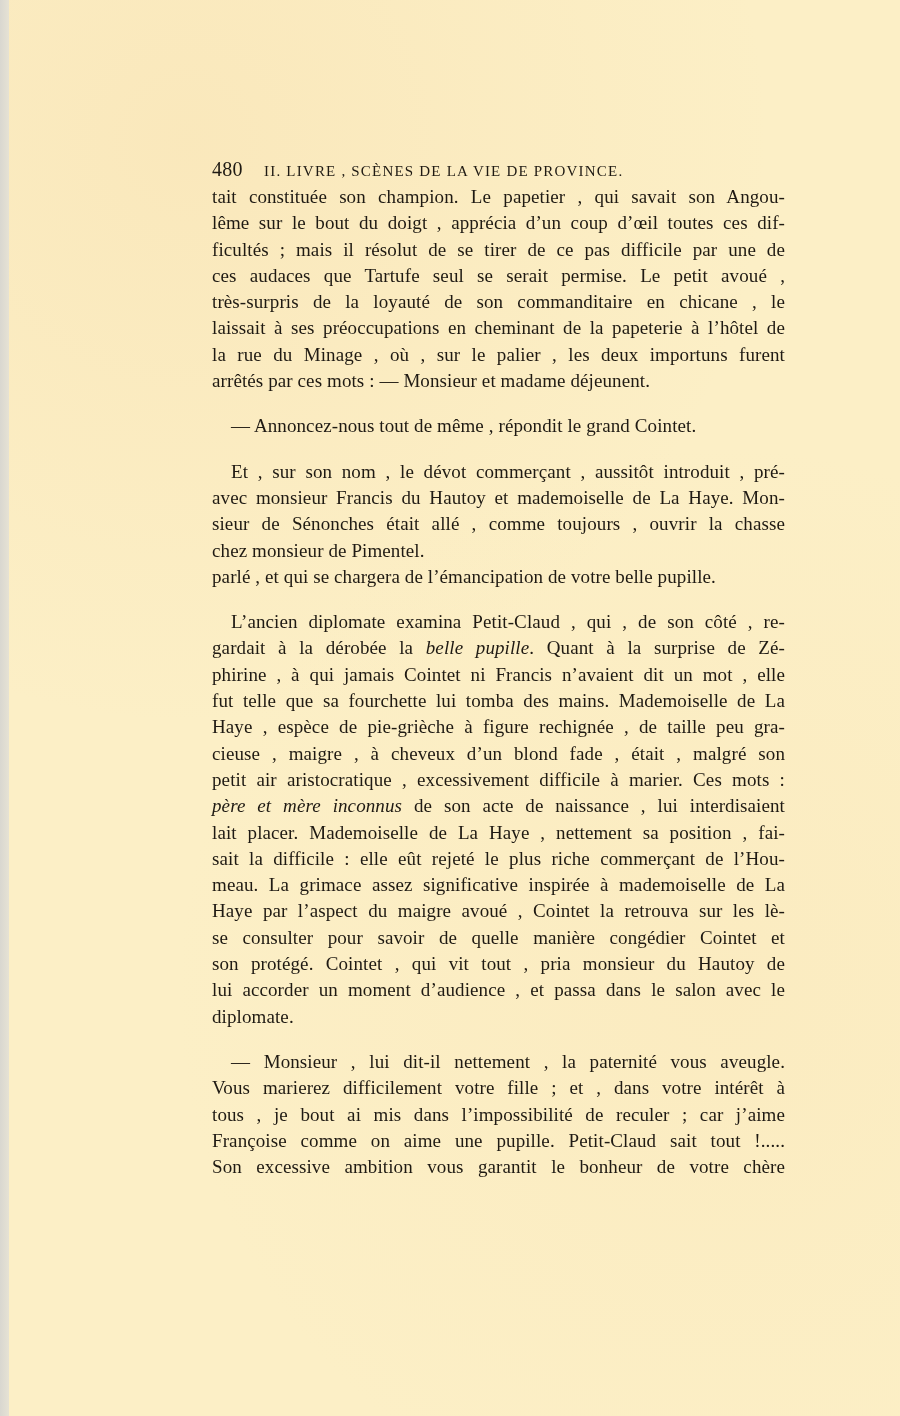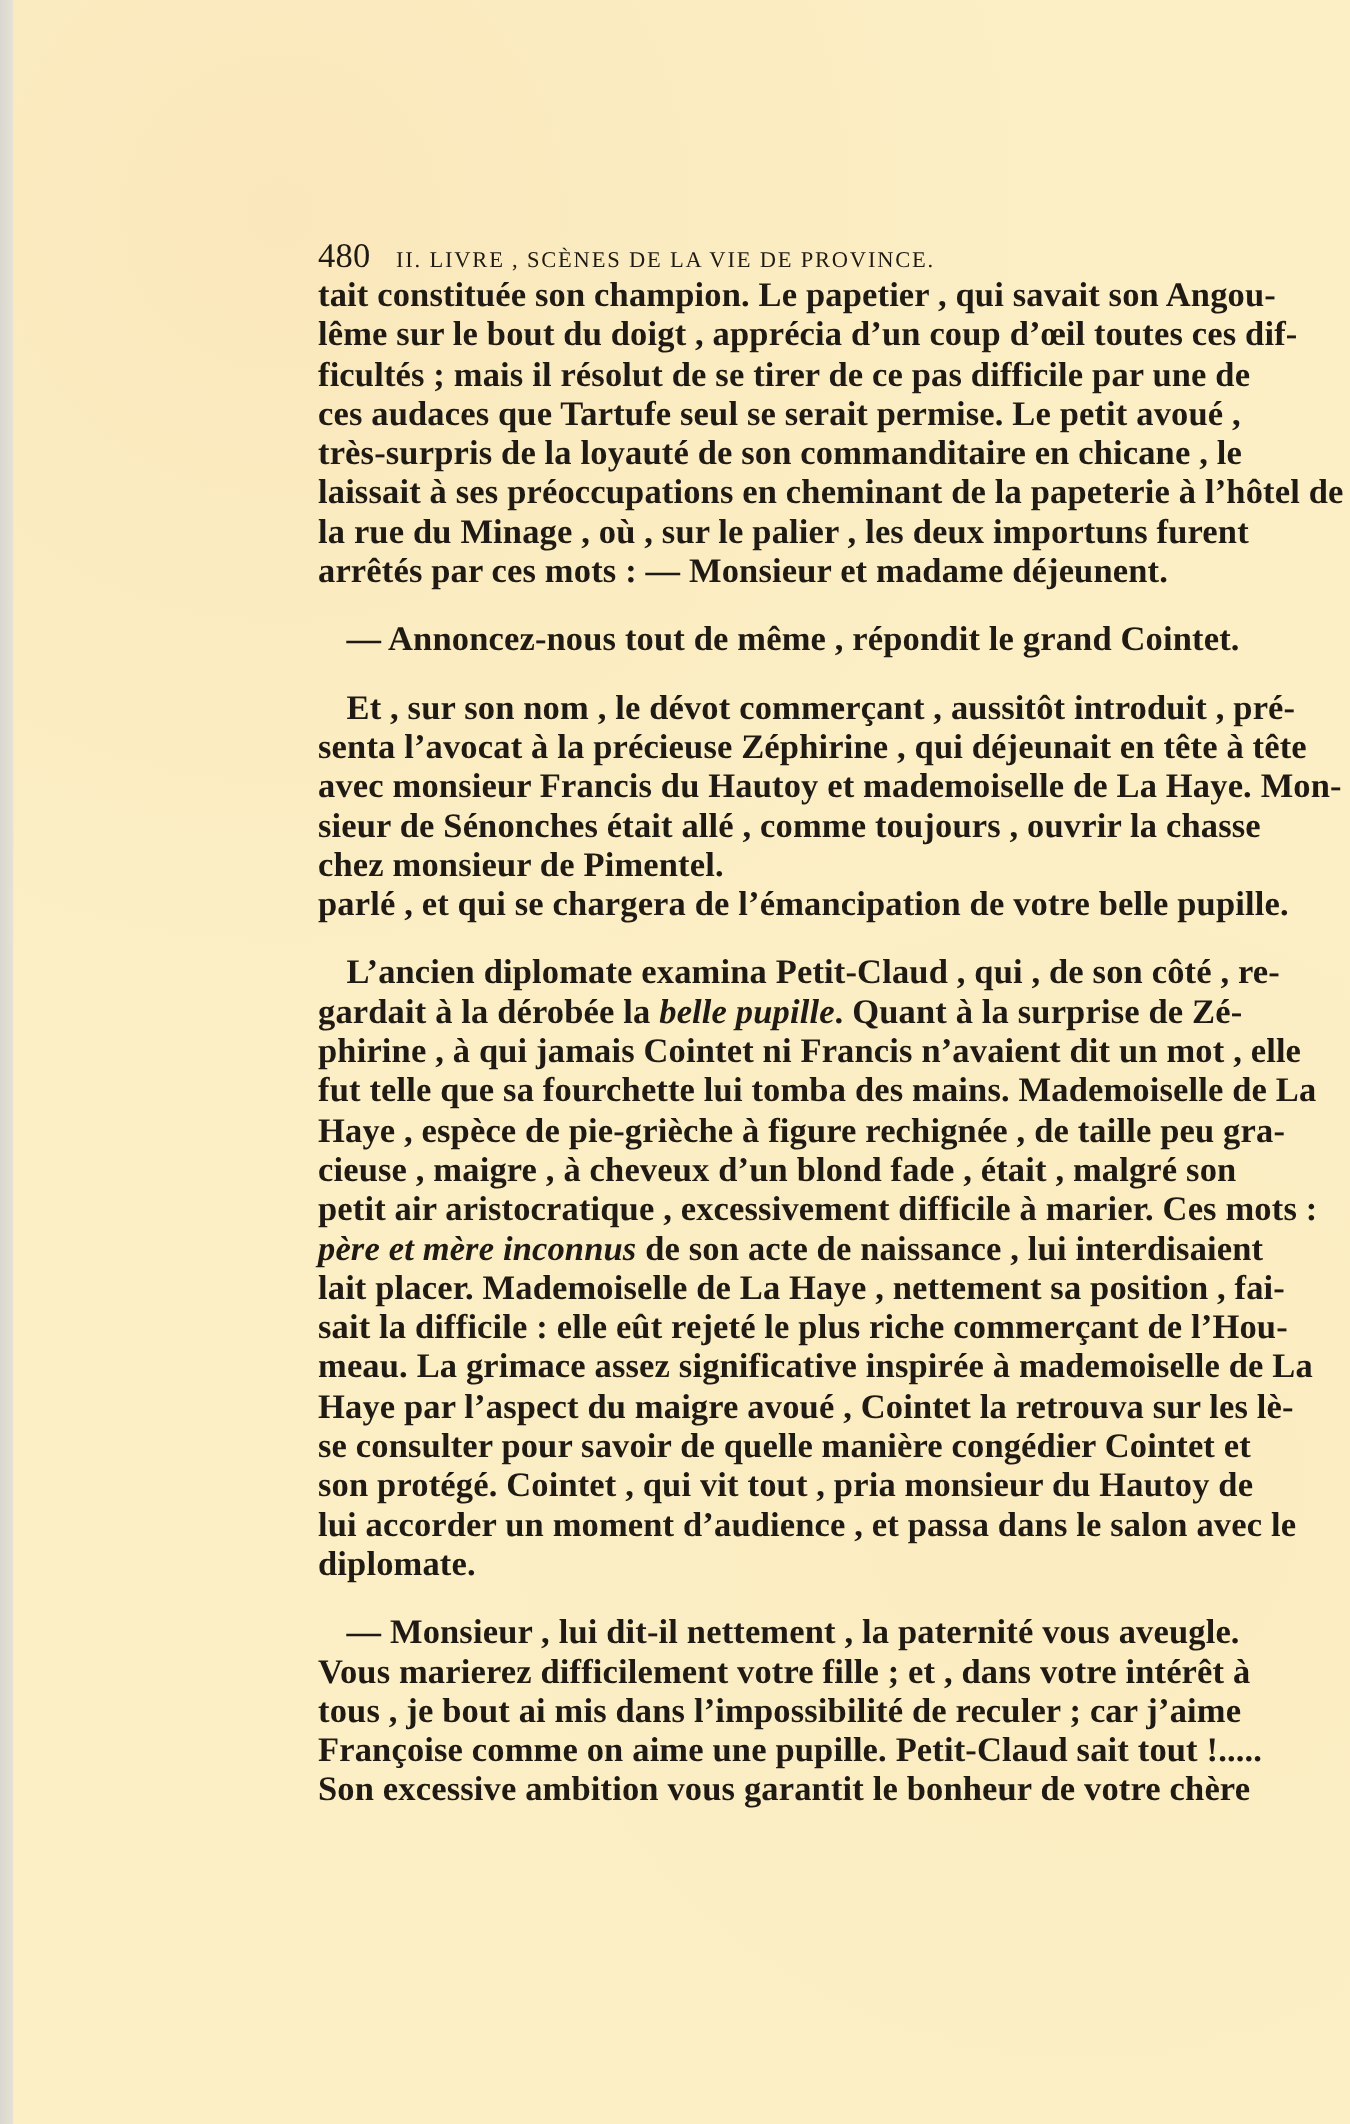--- a/index.html
+++ b/index.html
@@ -41,39 +41,38 @@
       color: #1f1a13;
     }
     .running-head {
       display: flex;
       align-items: baseline;
       height: 26px;
       font-size: 19px;
       letter-spacing: 0.2px;
     }
     .page-number {
-      font-size: 23px;
+      font-size: 20px;
       width: 44px;
     }
     .running-title {
       font-weight: normal;
       font-size: 15px;
       letter-spacing: 1.2px;
       margin-left: 8px;
     }
     .line {
       display: block;
       height: 26.3px;
       line-height: 26.3px;
-      font-size: 23px;
+      font-size: 19px;
       white-space: nowrap;
       text-align: justify;
       text-align-last: justify;
       letter-spacing: 0.1px;
-      font-weight: bold;
     }
     .line.last {
       text-align-last: left;
     }
     .line.indent {
       padding-left: 19px;
       margin-top: 19px;
     }
     .italic {
       font-style: italic;
@@ -94,21 +93,20 @@
         <div class="line">tait constituée son champion. Le papetier , qui savait son Angou-</div>
         <div class="line">lême sur le bout du doigt , apprécia d’un coup d’œil toutes ces dif-</div>
         <div class="line">ficultés ; mais il résolut de se tirer de ce pas difficile par une de</div>
         <div class="line">ces audaces que Tartufe seul se serait permise. Le petit avoué ,</div>
         <div class="line">très-surpris de la loyauté de son commanditaire en chicane , le</div>
         <div class="line">laissait à ses préoccupations en cheminant de la papeterie à l’hôtel de</div>
         <div class="line">la rue du Minage , où , sur le palier , les deux importuns furent</div>
         <div class="line last">arrêtés par ces mots : — Monsieur et madame déjeunent.</div>
         <div class="line indent last">— Annoncez-nous tout de même , répondit le grand Cointet.</div>
         <div class="line indent">Et , sur son nom , le dévot commerçant , aussitôt introduit , pré-</div>
-        <div class="line">senta l’avocat à la précieuse Zéphirine , qui déjeunait en tête à tête</div>
         <div class="line">avec monsieur Francis du Hautoy et mademoiselle de La Haye. Mon-</div>
         <div class="line">sieur de Sénonches était allé , comme toujours , ouvrir la chasse</div>
         <div class="line last">chez monsieur de Pimentel.</div>
         <div class="line last">parlé , et qui se chargera de l’émancipation de votre belle pupille.</div>
         <div class="line indent">L’ancien diplomate examina Petit-Claud , qui , de son côté , re-</div>
         <div class="line"><span>gardait à la dérobée la </span><span class="italic">belle pupille</span><span>. Quant à la surprise de Zé-</span></div>
         <div class="line">phirine , à qui jamais Cointet ni Francis n’avaient dit un mot , elle</div>
         <div class="line">fut telle que sa fourchette lui tomba des mains. Mademoiselle de La</div>
         <div class="line">Haye , espèce de pie-grièche à figure rechignée , de taille peu gra-</div>
         <div class="line">cieuse , maigre , à cheveux d’un blond fade , était , malgré son</div>

